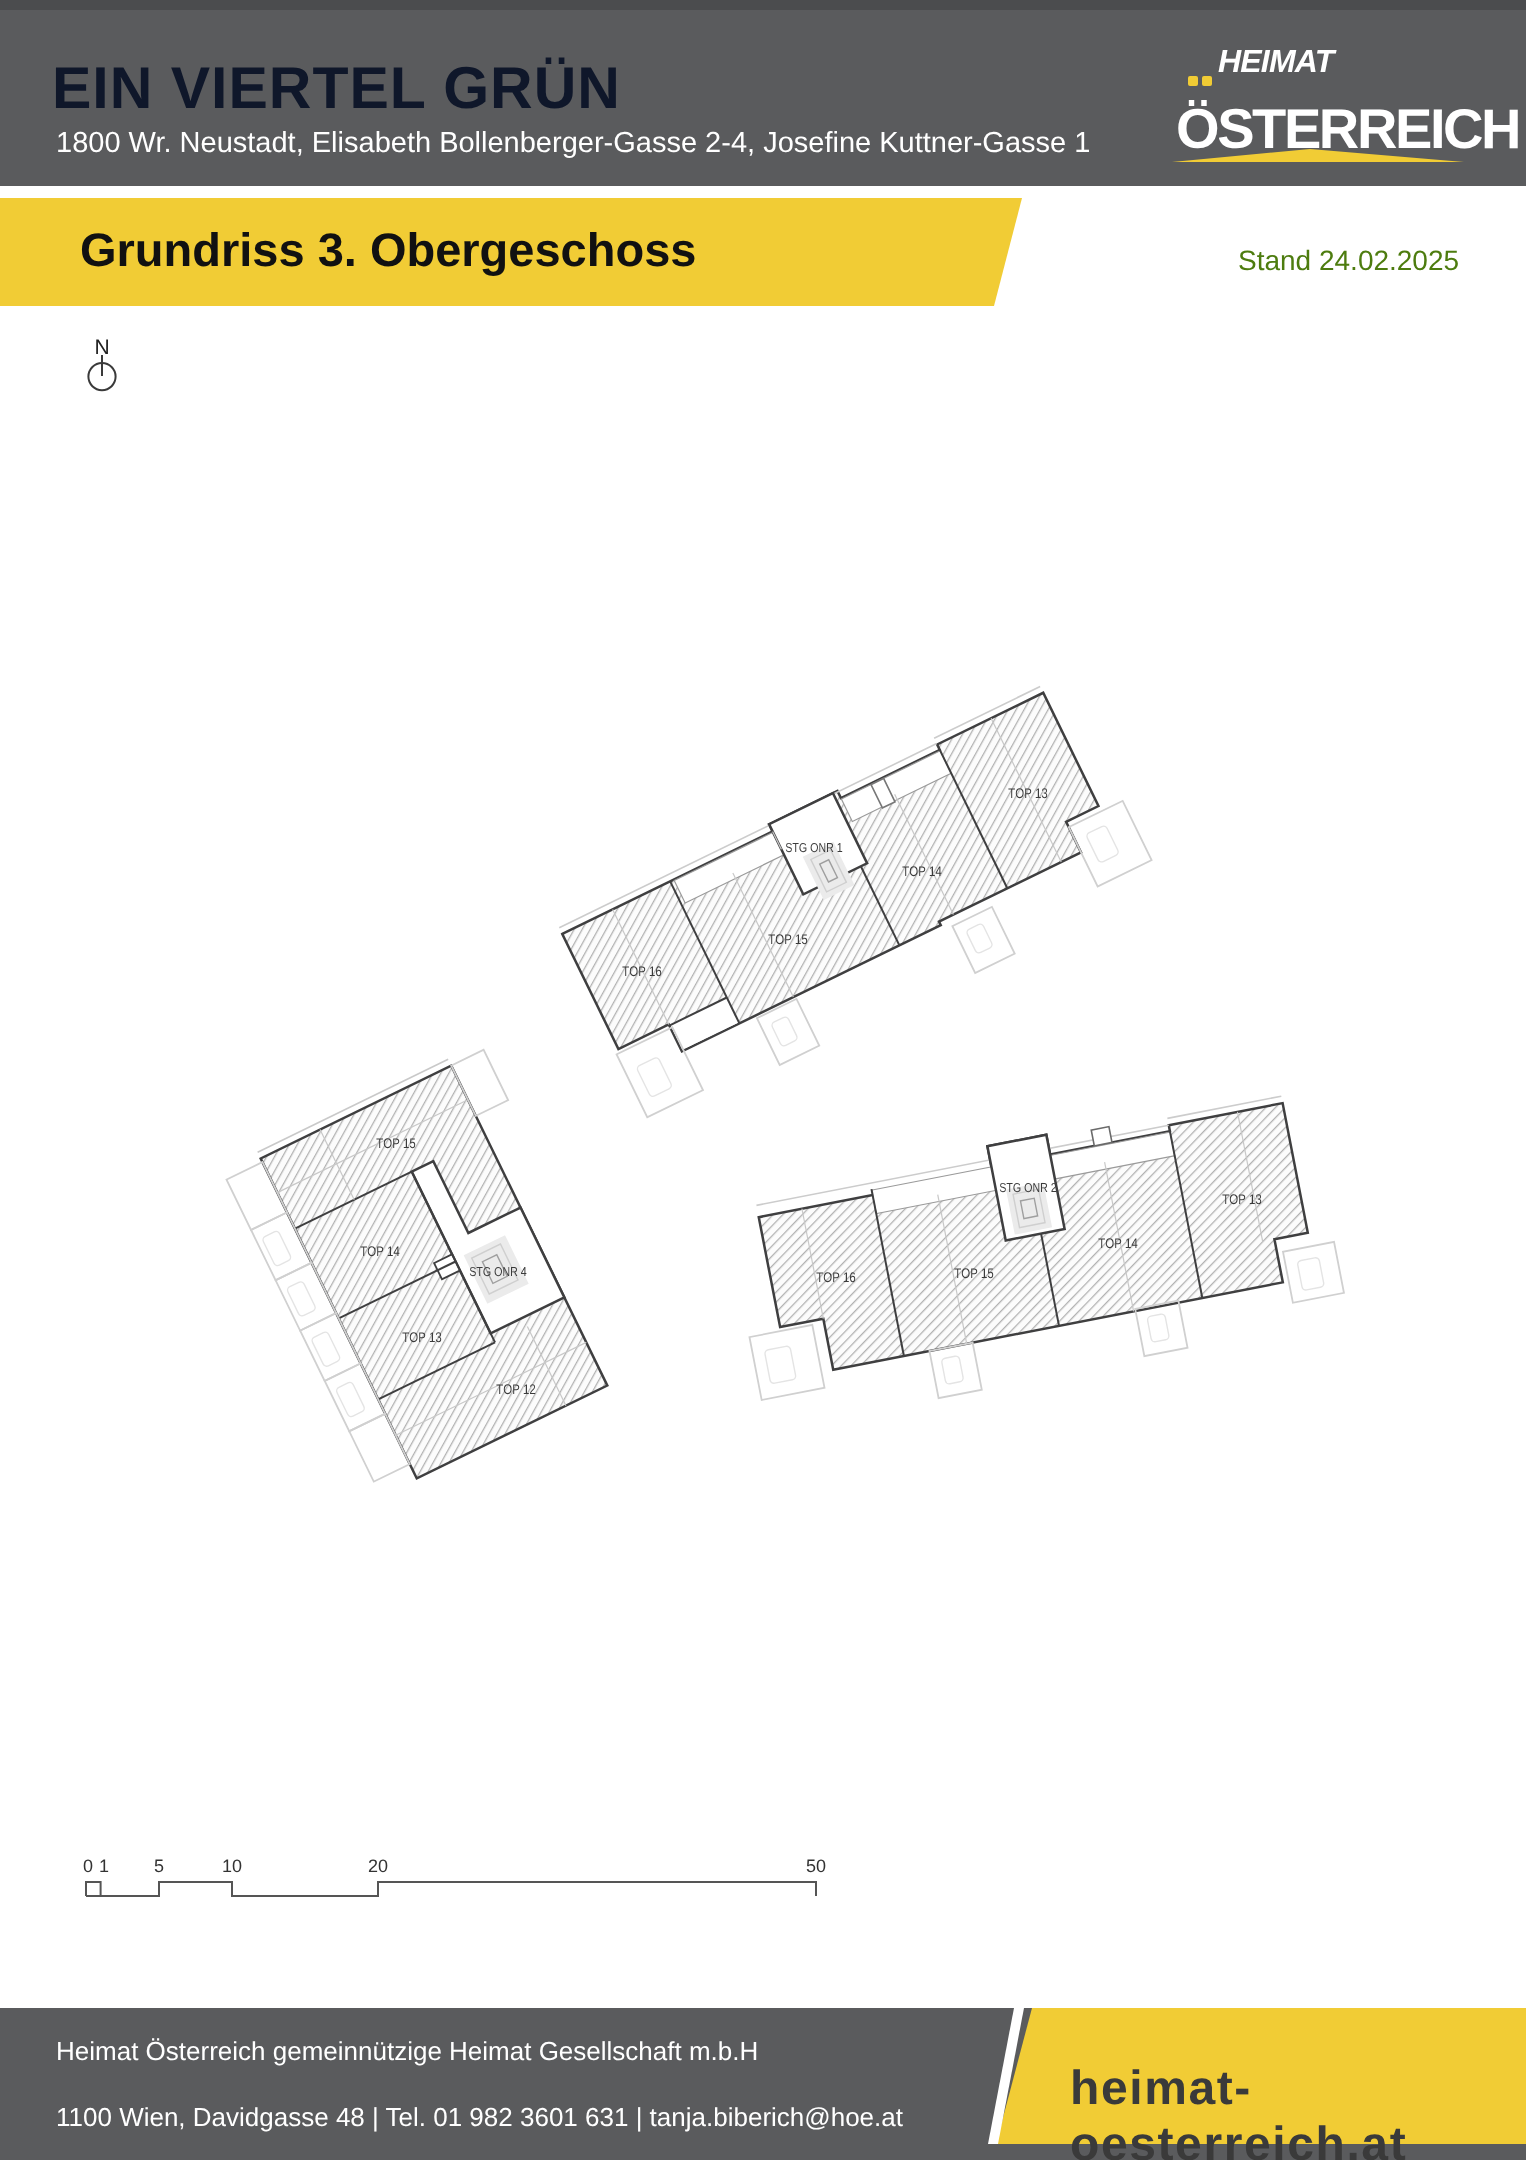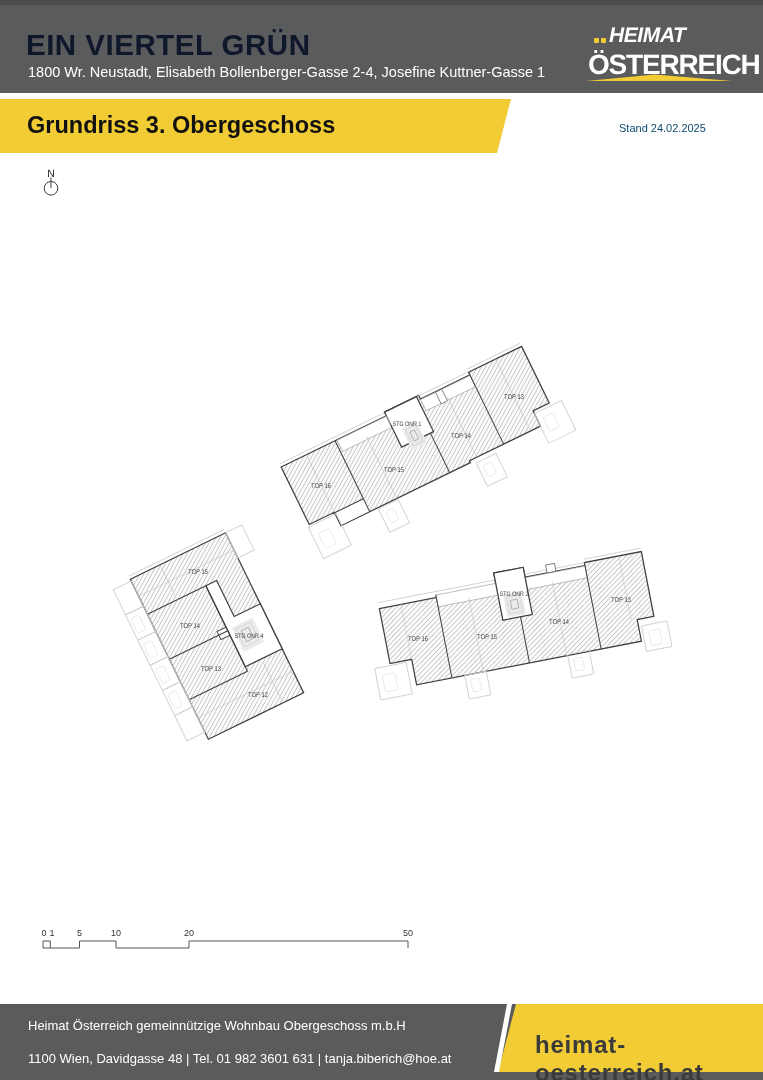--- a/index.html
+++ b/index.html
@@ -14,33 +14,33 @@
 
 <div class="abs" style="left:0;top:5px;width:763px;height:88px;background:#5a5b5d;"></div>
 
 <div class="abs" style="left:26px;top:27.5px;color:#0f172a;font-size:29.5px;font-weight:bold;letter-spacing:0.5px;">EIN VIERTEL GRÜN</div>
 
 <div class="abs" style="left:28px;top:64px;color:#fff;font-size:14.5px;">1800 Wr. Neustadt, Elisabeth Bollenberger-Gasse 2-4, Josefine Kuttner-Gasse 1</div>
 
 <div class="abs" style="left:594px;top:38px;width:5px;height:5px;background:#f1cc35;border-radius:1px;"></div>
 <div class="abs" style="left:601px;top:38px;width:5px;height:5px;background:#f1cc35;border-radius:1px;"></div>
 
-<div class="abs" style="left:609px;top:23px;color:#fff;font-size:21px;font-weight:bold;font-style:italic;letter-spacing:-0.4px;transform:rotate(0.06deg);">HEIMAT</div>
+<div class="abs" style="left:609px;top:23px;color:#fff;font-size:16px;font-weight:bold;font-style:italic;letter-spacing:-0.4px;transform:rotate(0.06deg);">HEIMAT</div>
 
 <div class="abs" style="left:588px;top:48.5px;color:#fff;font-size:28px;font-weight:bold;letter-spacing:-1.2px;transform:rotate(0.06deg);">ÖSTERREICH</div>
 
 <svg class="abs" style="left:586px;top:74px;" width="148" height="8" viewBox="0 0 148 8">
 <polygon points="0,7 69,0.5 146,7" fill="#f1cc35"></polygon>
 </svg>
 
 <div class="abs" style="left:0;top:99px;width:511px;height:54px;background:#f1cc35;clip-path:polygon(0 0,511px 0,497px 54px,0 54px);"></div>
 
-<div class="abs" style="left:27px;top:112px;color:#111;font-size:23.5px;font-weight:bold;">Grundriss 3. Obergeschoss</div>
-
-<div class="abs" style="left:619px;top:122px;color:#0c4a6e;font-size:11px;text-align:center;">Stand 24.02.2025</div>
+<div class="abs" style="left:40px;top:112px;color:#111;font-size:23.5px;font-weight:bold;">Grundriss 3. Obergeschoss</div>
+
+<div class="abs" style="left:619px;top:122px;color:#4d7c0f;font-size:14px;text-align:center;">Stand 24.02.2025</div>
 
 <svg class="abs" style="left:0;top:0;" width="763" height="1080" viewBox="0 0 763 1080">
 <defs>
 <pattern id="hatch" width="3.5" height="3.5" patternUnits="userSpaceOnUse" patternTransform="rotate(-35)">
   <rect width="3.5" height="3.5" fill="#fcfcfc"></rect>
   <line x1="0" y1="0" x2="3.5" y2="0" stroke="#b2b2b2" stroke-width="1.3"></line>
 </pattern>
 </defs>
 
 <g stroke="#3a3a3a" fill="none" stroke-width="1">
@@ -261,17 +261,17 @@
   <text x="408" y="936">50</text>
 </g>
 </svg>
 
 <div class="abs" style="left:0;top:1004px;width:763px;height:76px;background:#5a5b5d;"></div>
 
 <div class="abs" style="left:498px;top:1004px;width:265px;height:68px;background:#f1cc35;clip-path:polygon(18px 0,265px 0,265px 68px,0 68px);"></div>
 
 <div class="abs" style="left:494px;top:1004px;width:22px;height:68px;background:#fff;clip-path:polygon(13px 0,18px 0,5px 68px,0 68px);"></div>
 
-<div class="abs" style="left:28px;top:1017.5px;color:#fff;font-size:13px;">Heimat Österreich gemeinnützige Wohnbau Obergeschoss m.b.H</div>
+<div class="abs" style="left:28px;top:1017.5px;color:#fff;font-size:13px;">Heimat Österreich gemeinnützige Heimat Gesellschaft m.b.H</div>
 
 <div class="abs" style="left:28px;top:1035.5px;color:#fff;font-size:13px;margin-top:15px;">1100 Wien, Davidgasse 48 | Tel. 01 982 3601 631 | tanja.biberich@hoe.at</div>
 
 <div class="abs" style="left:535px;top:1031px;color:#3a3a3a;font-size:24px;font-weight:bold;letter-spacing:0.8px;">heimat-oesterreich.at</div>
 
 </body></html>

